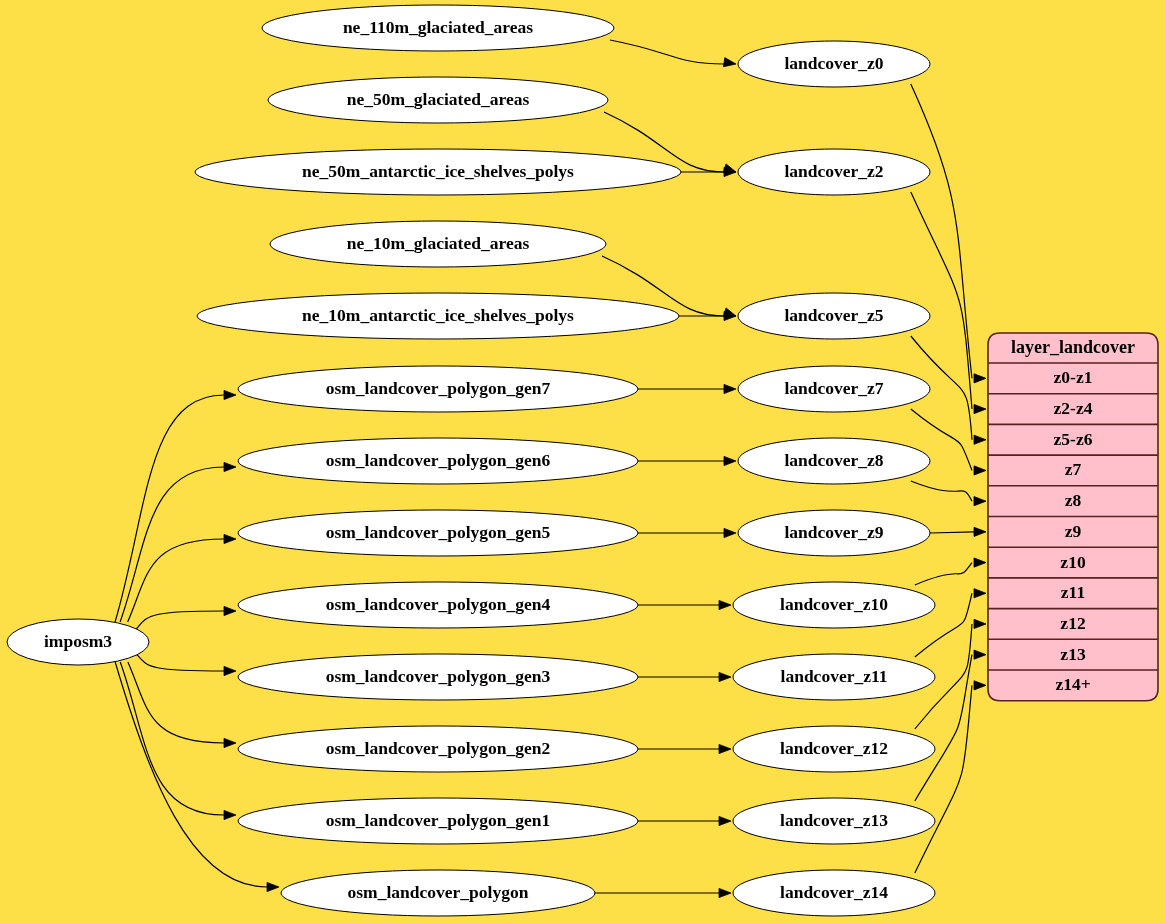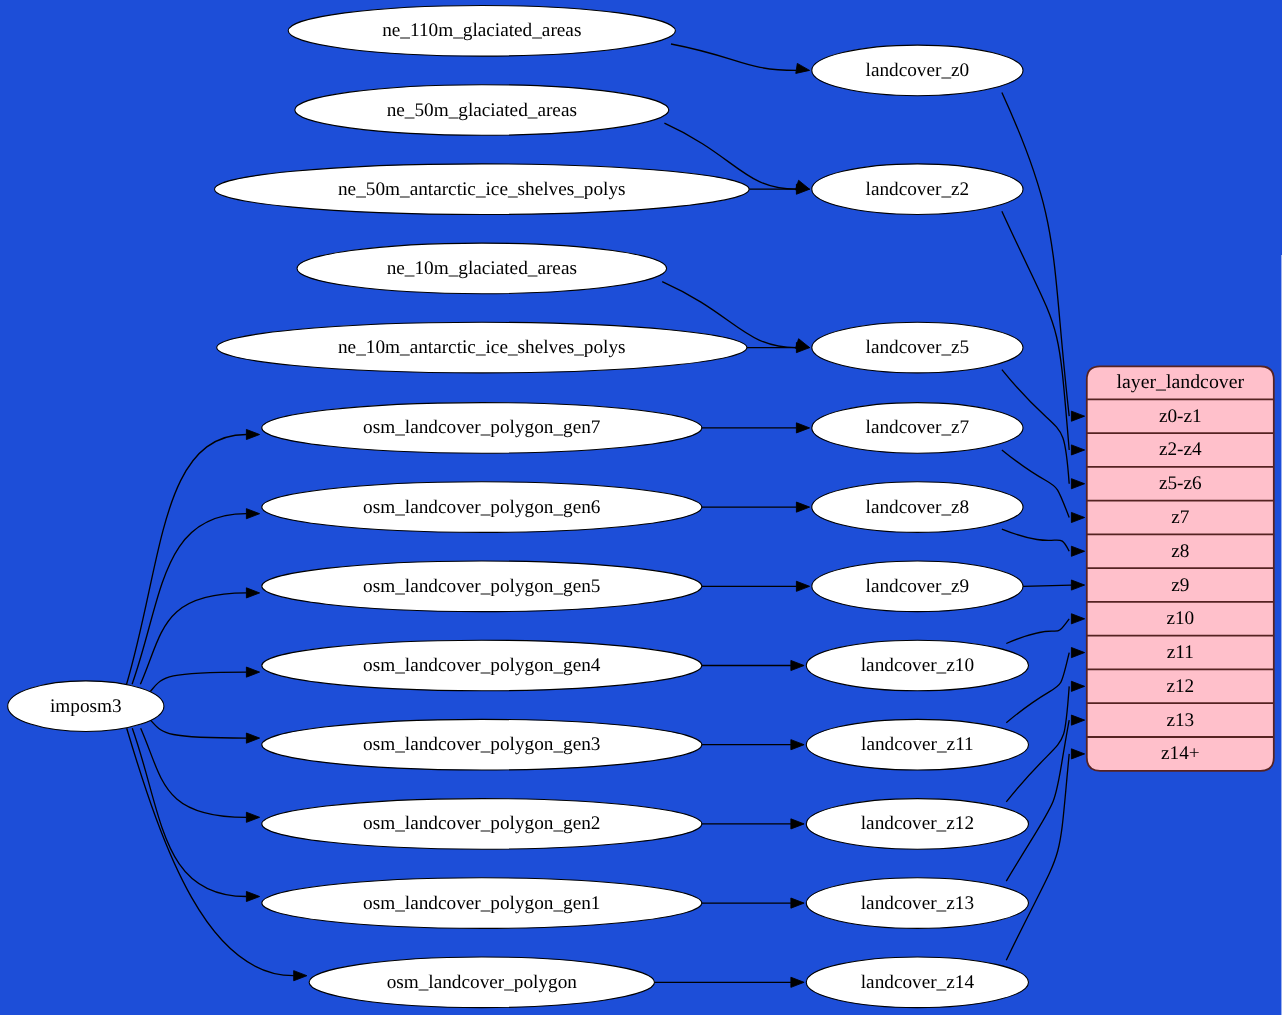--- a/index.html
+++ b/index.html
@@ -4,22 +4,23 @@
 <style>
   html, body {
     margin: 0;
     padding: 0;
     background: #ffffff;
   }
   #graph-root {
     position: relative;
     width: 1165px;
     height: 923px;
-    background: #1d4ed8;
-    font-family: "Liberation Serif", "DejaVu Serif", serif;
+    background: #fde047;
+    font-family: "Liberation Serif", "DejaVu Serif", serif;
+    font-weight: bold;
   }
   svg#graph-canvas {
     position: absolute;
     top: 0;
     left: 0;
     width: 1165px;
     height: 923px;
     display: block;
   }
   .node-ellipse {

